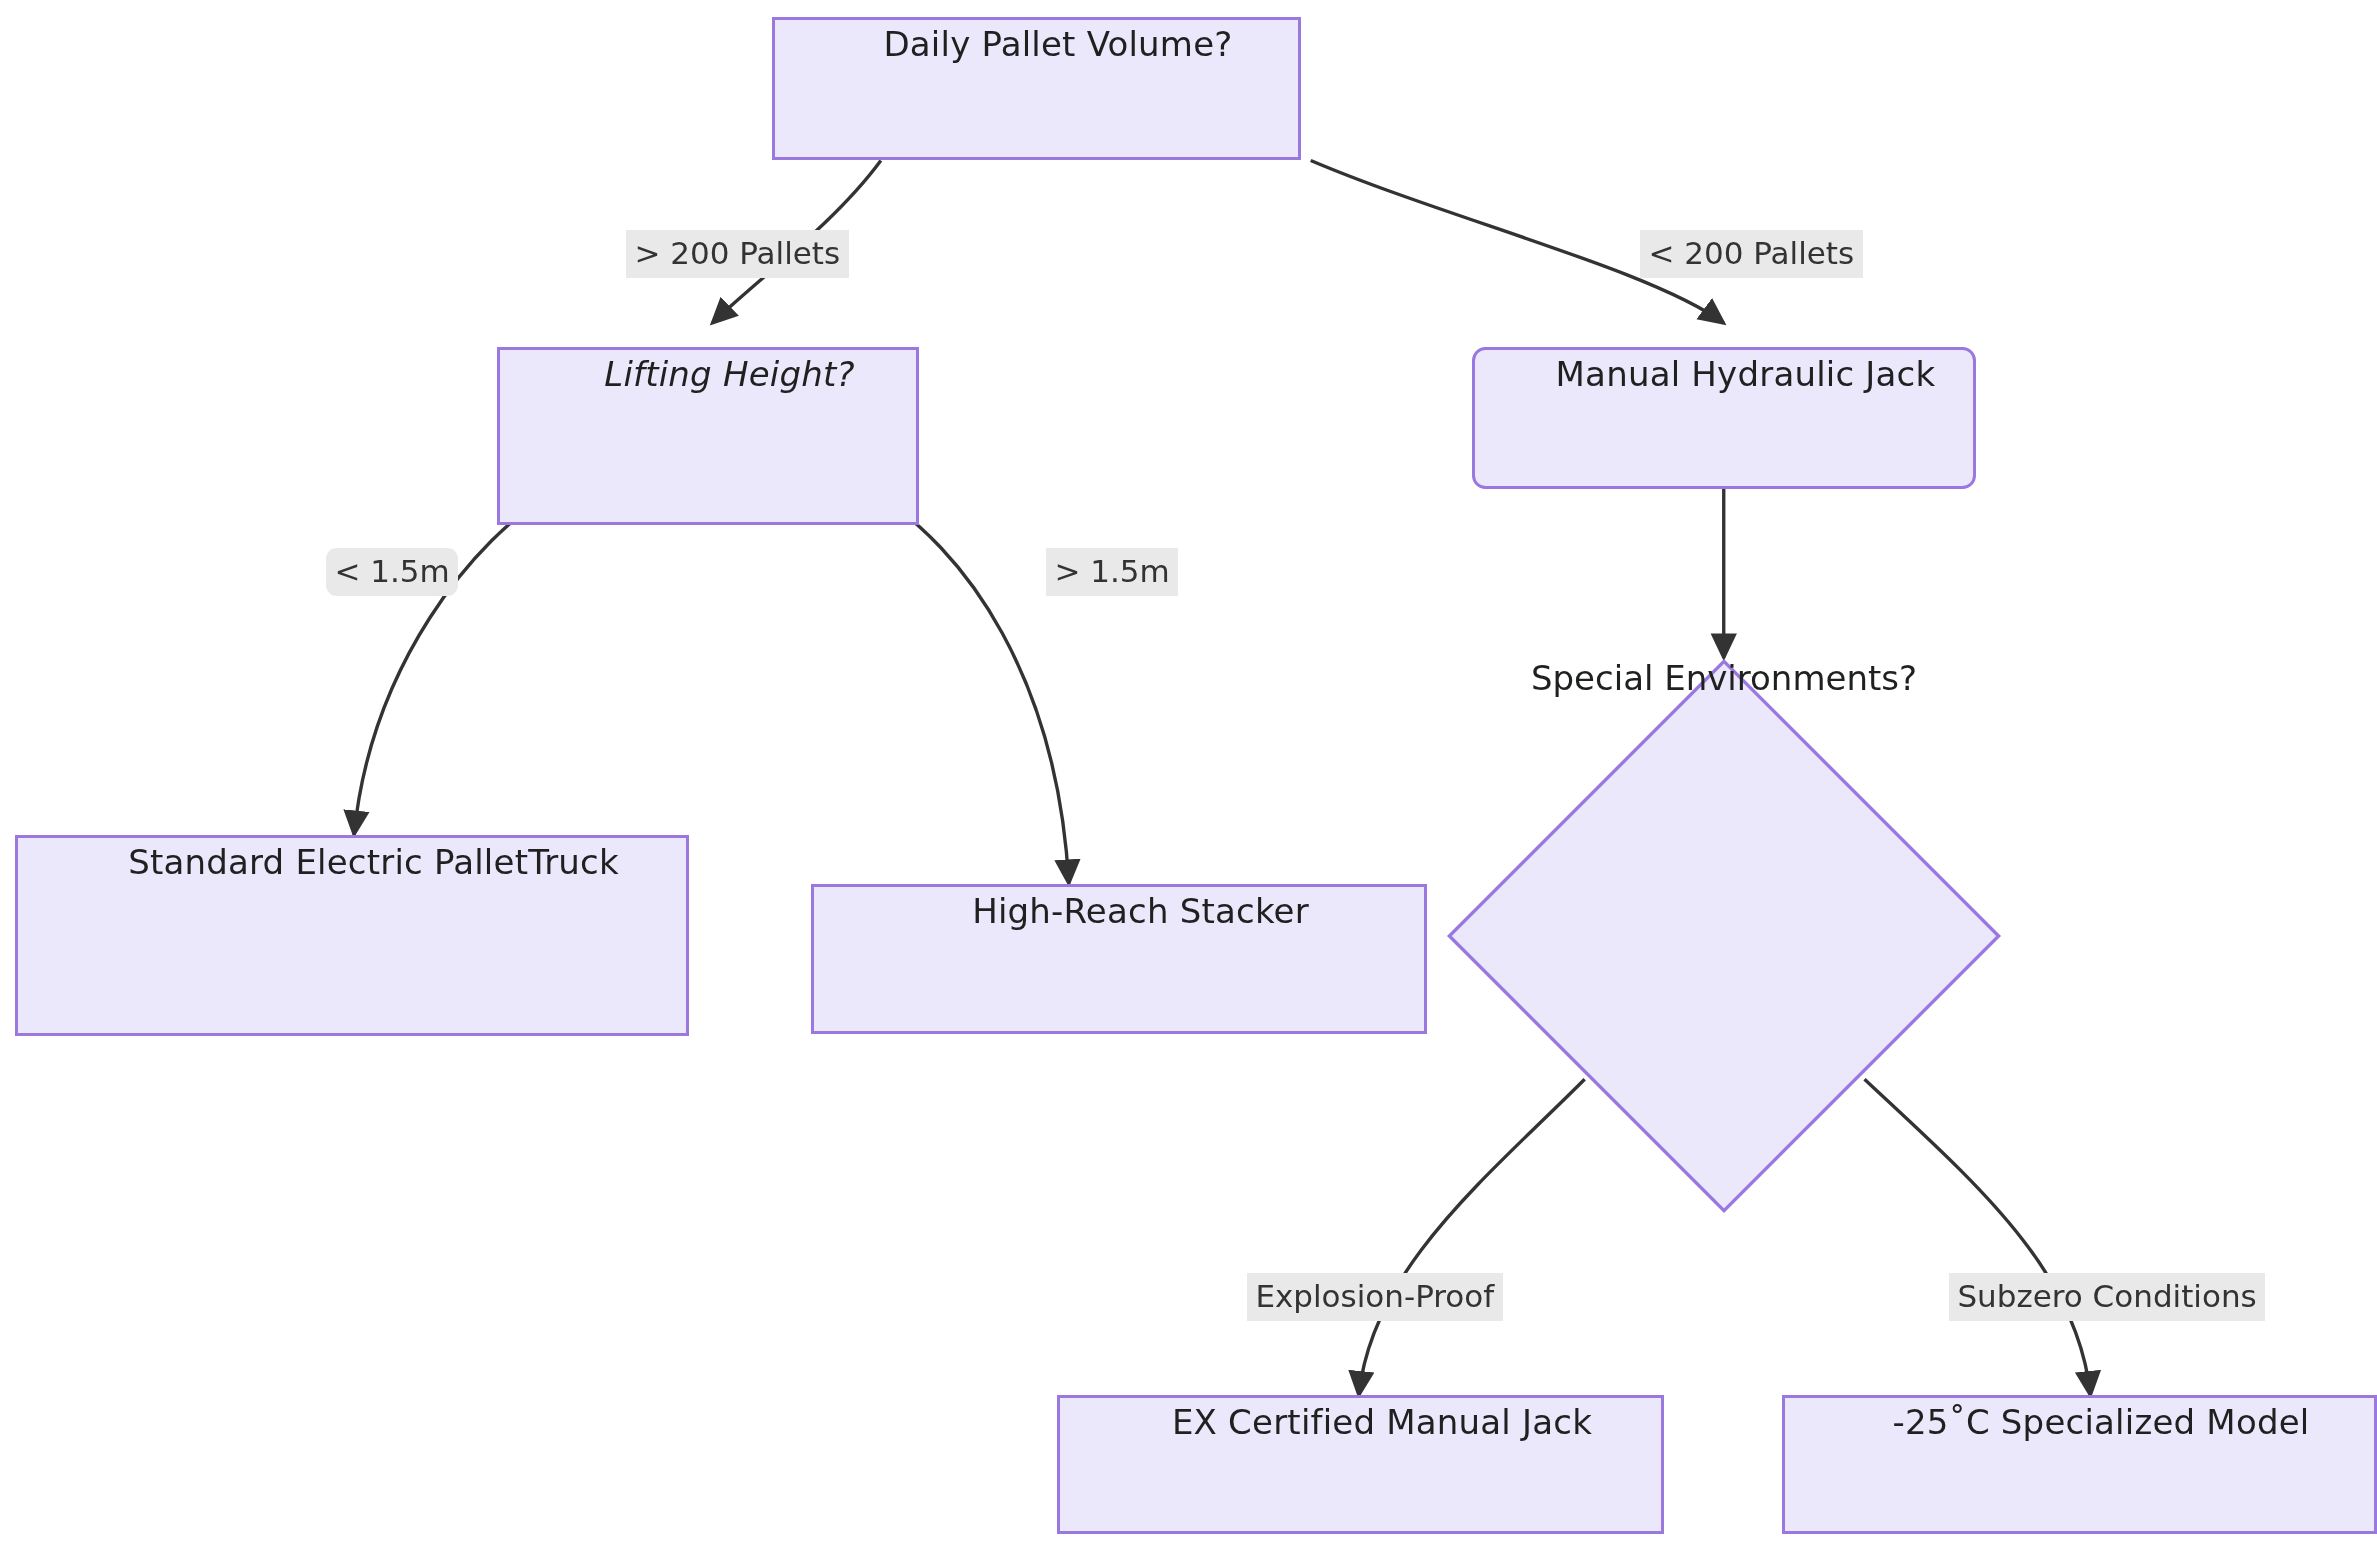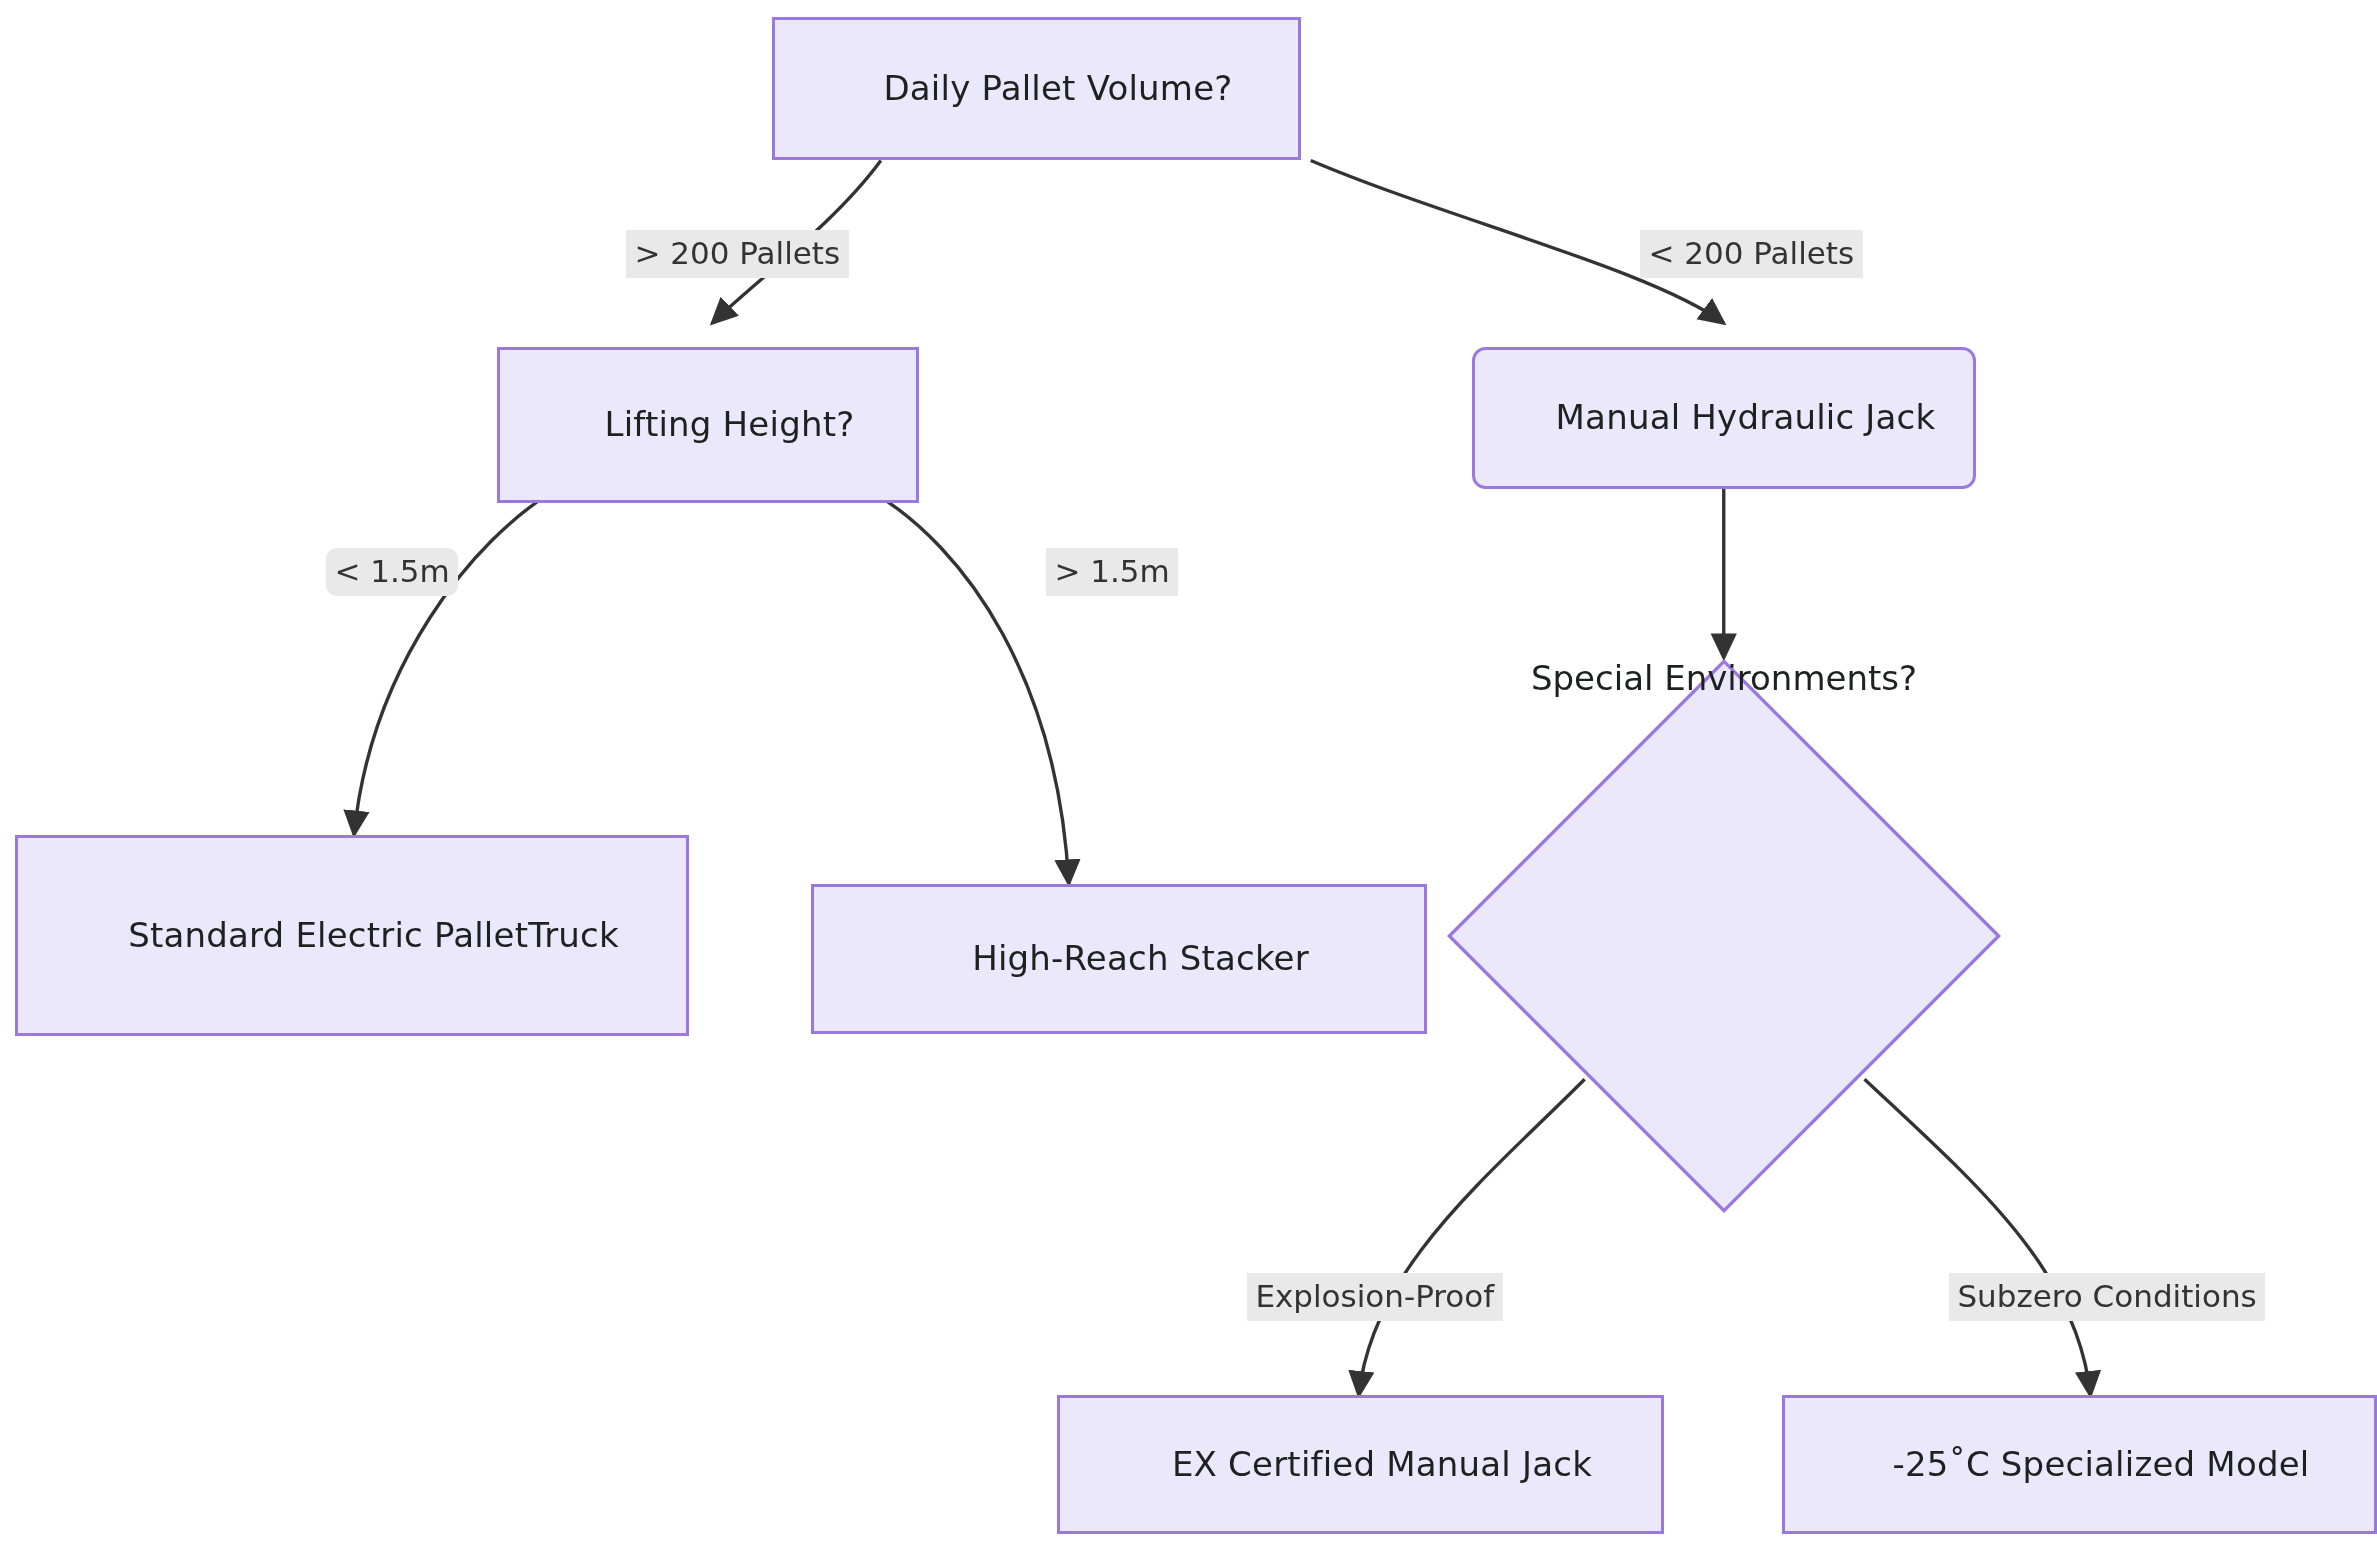--- a/index.html
+++ b/index.html
@@ -22,21 +22,20 @@
     width: 2377px;
     height: 1549px;
     pointer-events: none;
   }
   .node {
     position: absolute;
     box-sizing: border-box;
     background: #ebe8fc;
     border: 3.4px solid #9a78e0;
     display: flex;
-    align-items: center;
     justify-content: center;
     text-align: center;
     color: #1f2020;
     font-size: 34px;
     line-height: 1.45;
     letter-spacing: 0.2px;
     padding-left: 43px;
   }
   .node.rounded { border-radius: 13.5px; }
   .diamond-wrap {
@@ -94,21 +93,21 @@
 
     <path d="M1880,1280 C1760,1400 1628,1505 1612,1655" fill="none" stroke="#333333" stroke-width="4" marker-end="url(#arrow)"></path>
 
     <path d="M2212,1280 C2340,1400 2465,1505 2480,1655" fill="none" stroke="#333333" stroke-width="4" marker-end="url(#arrow)"></path>
   </svg>
 
   <div class="node" style="left:772px; top:17px; width:529px; height:143px;">
     <span>Daily Pallet Volume?</span>
   </div>
 
-  <div class="node" style="left:497px; top:347px; width:422px; height:156px;">
+  <div class="node" style="left:497px; top:347px; width:422px; height:178px;font-style:italic;">
     <span>Lifting Height?</span>
   </div>
 
   <div class="node rounded" style="left:1472px; top:347px; width:504px; height:142px;">
     <span>Manual Hydraulic Jack</span>
   </div>
 
   <div class="node" style="left:15px; top:835px; width:674px; height:201px; flex-direction:row;">
     <span>Standard Electric Pallet</span>
     <span>Truck</span>

